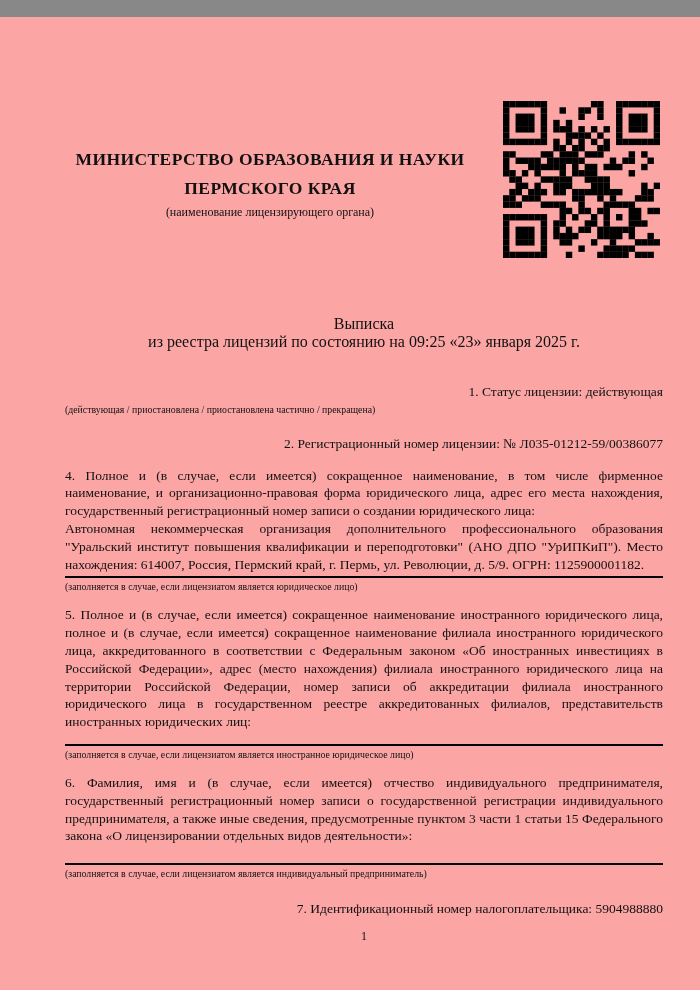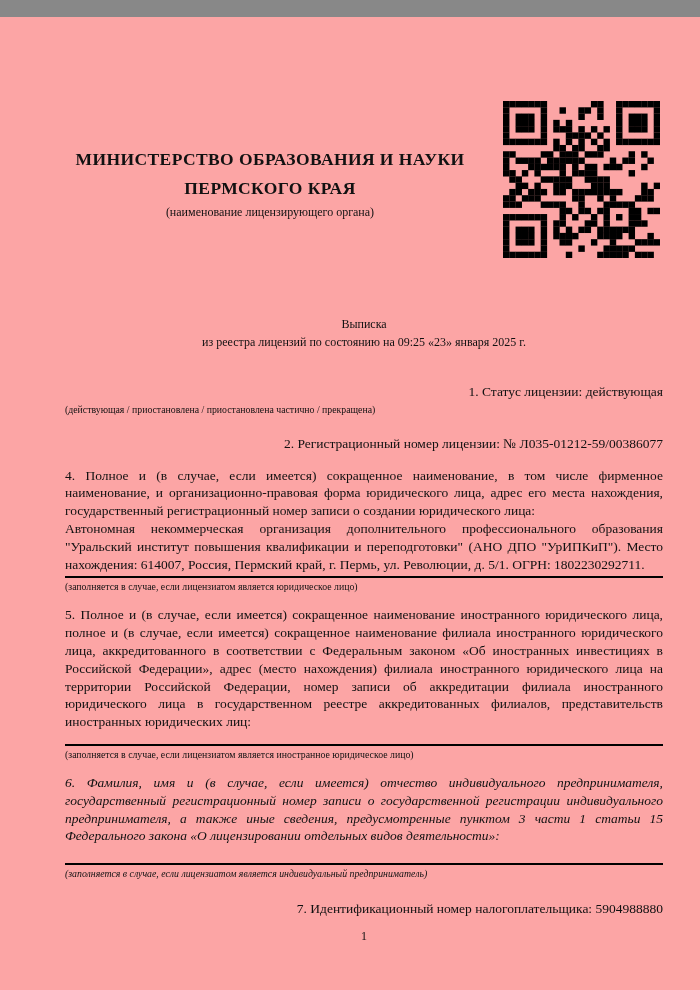--- a/index.html
+++ b/index.html
@@ -43,21 +43,21 @@
   
   .content {
     position: absolute;
     left: 65px;
     top: 0;
     width: 598px;
     padding-top: 298px;
   }
   .doc-title {
     text-align: center;
-    font-size: 12px;
+    font-size: 16px;
     line-height: 18px;
   }
   .item { margin: 0; }
   .para {
     margin: 0;
     font-size: 13.5px;
     line-height: 17.8px;
     text-align: justify;
   }
   .para.single { text-align: right; }
@@ -70,21 +70,21 @@
     border: none;
     border-top: 2px solid #000;
     margin: 0;
     height: 0;
   }
   .m-item1 { margin-top: 32px; }
   .m-item2 { margin-top: 19px; }
   .m-item3 { margin-top: 15px; }
   .m-item4 { margin-top: 14px; }
   .m-item5 { margin-top: 13px; }
-  .m-item6 { margin-top: 13px; font-style: italic; }
+  .m-item6 { margin-top: 13px; }
   .m-item7 { margin-top: 20px; }
   .rule-tight { margin-top: 3px; }
   .rule-gap-sm { margin-top: 13px; }
   .rule-gap-md { margin-top: 18px; }
   .page-number {
     margin-top: 10px;
     text-align: center;
     font-size: 12px;
     line-height: 16px;
   }
@@ -437,21 +437,21 @@
     <div class="item m-item2">
       <p class="para single">
         <span>2. Регистрационный номер лицензии:</span>
         <span>№ Л035-01212-59/00386077</span>
       </p>
     </div>
 
 
     <div class="item m-item4">
       <p class="para">4. Полное и (в случае, если имеется) сокращенное наименование, в том числе фирменное наименование, и организационно-правовая форма юридического лица, адрес его места нахождения, государственный регистрационный номер записи о создании юридического лица:</p>
-      <p class="para">Автономная некоммерческая организация дополнительного профессионального образования "Уральский институт повышения квалификации и переподготовки" (АНО ДПО "УрИПКиП"). Место нахождения: 614007, Россия, Пермский край, г. Пермь, ул. Революции, д. 5/1. ОГРН: 1802230292711.</p>
+      <p class="para">Автономная некоммерческая организация дополнительного профессионального образования "Уральский институт повышения квалификации и переподготовки" (АНО ДПО "УрИПКиП"). Место нахождения: 614007, Россия, Пермский край, г. Пермь, ул. Революции, д. 5/9. ОГРН: 1125900001182.</p>
       <hr class="rule rule-tight">
       <p class="item-caption">(заполняется в случае, если лицензиатом является юридическое лицо)</p>
     </div>
 
     <div class="item m-item5">
       <p class="para">5. Полное и (в случае, если имеется) сокращенное наименование иностранного юридического лица, полное и (в случае, если имеется) сокращенное наименование филиала иностранного юридического лица, аккредитованного в соответствии с Федеральным законом «Об иностранных инвестициях в Российской Федерации», адрес (место нахождения) филиала иностранного юридического лица на территории Российской Федерации, номер записи об аккредитации филиала иностранного юридического лица в государственном реестре аккредитованных филиалов, представительств иностранных юридических лиц:</p>
       <hr class="rule rule-gap-sm">
       <p class="item-caption">(заполняется в случае, если лицензиатом является иностранное юридическое лицо)</p>
     </div>
 

